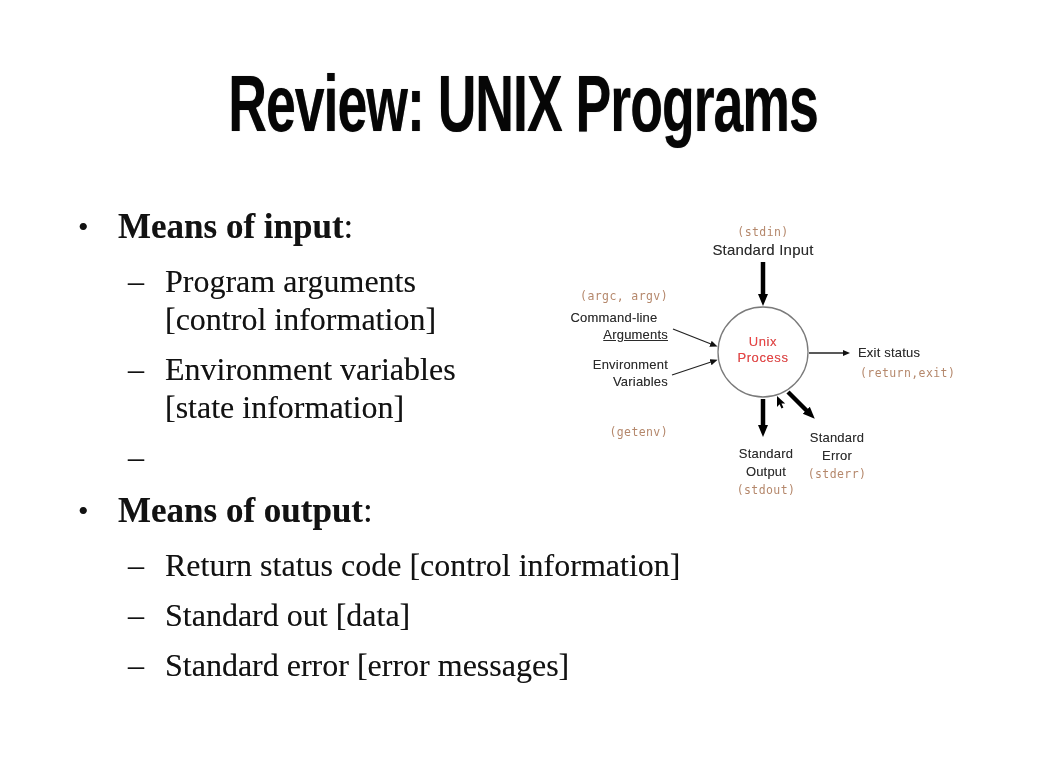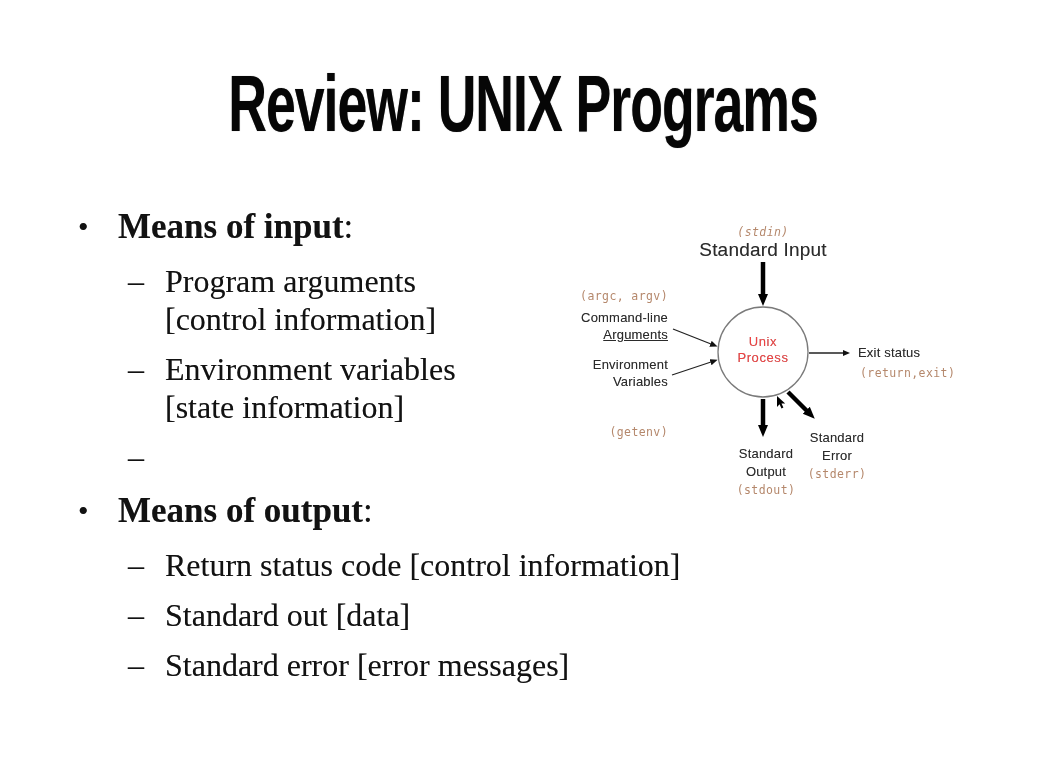--- a/index.html
+++ b/index.html
@@ -112,25 +112,25 @@
     <circle cx="203" cy="152" r="45" fill="none" stroke="#7a7a7a" stroke-width="1.3"></circle>
     <line x1="203" y1="62" x2="203" y2="95" stroke="#000" stroke-width="4.5" marker-end="url(#ahb)"></line>
     <line x1="203" y1="199" x2="203" y2="226" stroke="#000" stroke-width="4.5" marker-end="url(#ahb)"></line>
     <line x1="228" y1="192" x2="247" y2="211" stroke="#000" stroke-width="4.5" marker-end="url(#ahb)"></line>
     <line x1="113" y1="129" x2="151" y2="144" stroke="#222" stroke-width="1.3" marker-end="url(#ahs)"></line>
     <line x1="112" y1="175" x2="151" y2="162" stroke="#222" stroke-width="1.3" marker-end="url(#ahs)"></line>
     <line x1="249" y1="153" x2="283" y2="153" stroke="#222" stroke-width="1.3" marker-end="url(#ahs)"></line>
     <path d="M217,196 l0,11 l2.6,-2.7 l1.9,4.1 l1.9,-0.9 l-1.9,-4 l3.7,-0.1 Z" fill="#000"></path>
   </svg>
 
-  <div class="dl code ctr" style="left:123px;top:24px;width:160px;font-style:italic;">(stdin)</div>
-  <div class="dl ctr" style="left:123px;top:42px;width:160px;font-size:19px;">Standard Input</div>
+  <div class="dl code ctr" style="left:123px;top:24px;width:160px;">(stdin)</div>
+  <div class="dl ctr" style="left:123px;top:42px;width:160px;font-size:15px;">Standard Input</div>
 
   <div class="dl code rgt" style="left:0;top:88px;width:108px;">(argc, argv)</div>
-  <div class="dl rgt" style="left:0;top:110px;width:108px;">Command-line</div>
+  <div class="dl rgt" style="left:0;top:110px;width:108px;text-align:center;">Command-line</div>
   <div class="dl rgt" style="left:0;top:127px;width:108px;text-decoration:underline;">Arguments</div>
 
   <div class="dl rgt" style="left:0;top:157px;width:108px;">Environment</div>
   <div class="dl rgt" style="left:0;top:174px;width:108px;">Variables</div>
   <div class="dl code rgt" style="left:0;top:192px;width:108px;margin-top:32px;">(getenv)</div>
 
   <div class="dl ctr proc" style="left:123px;top:134px;width:160px;">Unix</div>
   <div class="dl ctr proc" style="left:123px;top:150px;width:160px;">Process</div>
 
   <div class="dl" style="left:298px;top:145px;">Exit status</div>

